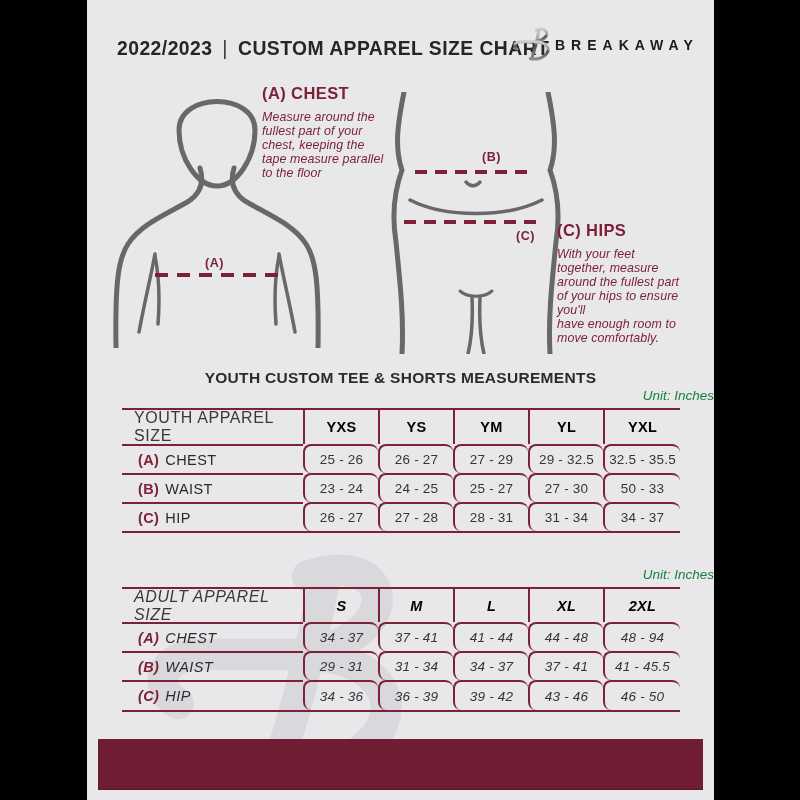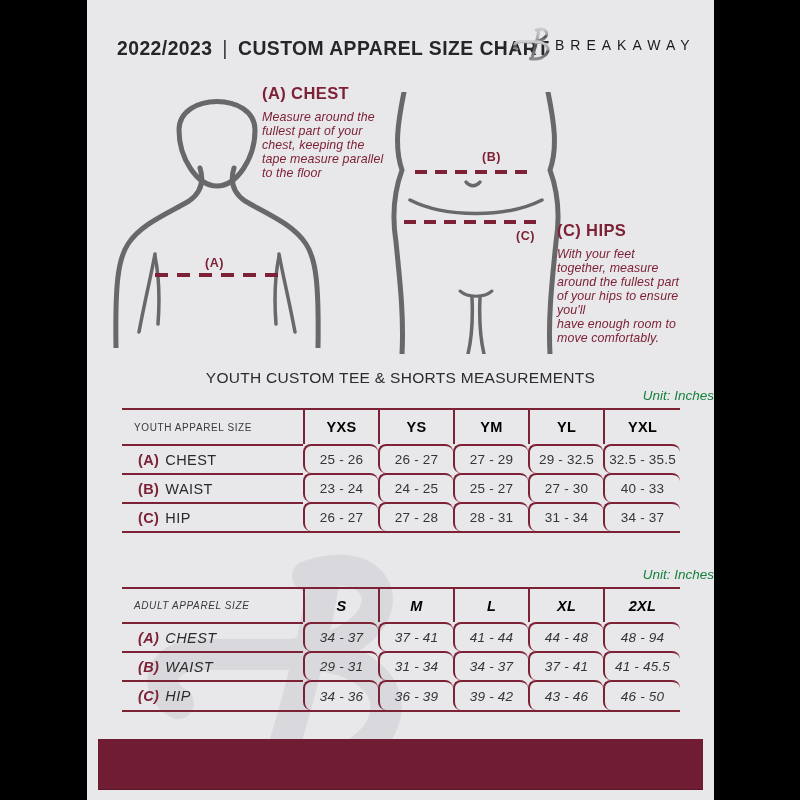--- a/index.html
+++ b/index.html
@@ -27,21 +27,21 @@
   .header-title{
     position:absolute;left:30px;top:36px;
     font-size:21px;font-weight:700;color:#262628;
     letter-spacing:.5px;white-space:nowrap;
     transform:scaleX(.92);transform-origin:left center;
   }
   .header-title .divider{font-weight:400;color:#2b2b2d;padding:0 11px;font-size:20px;}
   .logo-svg{position:absolute;left:424px;top:24px;width:40px;height:40px;}
   .brand{
     position:absolute;left:468px;top:37px;
-    font-size:14px;font-weight:400;letter-spacing:6px;color:#1b1b1d;white-space:nowrap;
+    font-size:14px;font-weight:700;letter-spacing:6px;color:#1b1b1d;white-space:nowrap;
   }
   
   .fig{position:absolute;pointer-events:none;}
   #fig-chest{left:18px;top:84px;width:236px;height:264px;}
   #fig-waist{left:303px;top:92px;width:172px;height:262px;}
   .marker{
     position:absolute;font-size:12.5px;font-weight:700;color:var(--maroon);
     letter-spacing:.5px;
   }
   #marker-a{left:118px;top:256px;}
@@ -56,41 +56,41 @@
     font-size:16.5px;font-weight:700;color:var(--maroon);
     letter-spacing:.4px;margin-bottom:7px;white-space:nowrap;
   }
   .inst-body{
     font-size:12.4px;font-style:italic;color:var(--maroon);
     line-height:14px;white-space:pre-line;letter-spacing:.1px;
   }
   
   .tbl-title{
     position:absolute;left:0;width:100%;text-align:center;
-    font-size:15.5px;font-weight:400;color:#2b2b2d;letter-spacing:.3px;
+    font-size:15.5px;font-weight:700;color:#2b2b2d;letter-spacing:.3px;
   }
   .tbl-unit{
     position:absolute;left:0;width:100%;text-align:right;
     font-size:13.5px;font-style:italic;color:#15803d;
   }
   #youth-title{top:369px;} #youth-unit{top:388px;}
   #adult-title{top:548px;} #adult-unit{top:567px;}
   .size-table{
     position:absolute;left:35px;width:558px;display:grid;
     grid-template-columns:181px 75px 75px 75px 75px 77px;
     border-top:2px solid var(--maroon);
     border-bottom:2px solid var(--maroon);
     background:transparent;
   }
   #youth-table{top:408px;grid-template-rows:34px 29px 29px 29px;}
   #adult-table{top:587px;grid-template-rows:33px 29px 29px 30px;font-style:italic;}
   .size-table>div{display:flex;align-items:center;}
   .size-table>div:not(:nth-child(6n+1)){border-left:2px solid var(--maroon);}
   .size-table>div:nth-child(n+7){border-top:2px solid var(--maroon);}
-  .cell-apparel{padding-left:12px;font-size:10px;color:var(--ink-soft);letter-spacing:.6px;}
+  .cell-apparel{padding-left:12px;font-size:16px;color:var(--ink-soft);letter-spacing:.6px;}
   .cell-size{justify-content:center;font-size:14.5px;font-weight:700;color:#000000;letter-spacing:.3px;}
   .cell-rowlabel{padding-left:16px;font-size:14.5px;color:var(--ink);letter-spacing:.4px;}
   .cell-rowlabel .mk{color:var(--maroon);font-weight:700;margin-right:6px;}
   .cell-val{justify-content:center;font-size:13.5px;color:#353537;letter-spacing:.2px;border-radius:8px;}
   
   .watermark{position:absolute;left:35px;top:545px;width:300px;height:250px;pointer-events:none;}
   .footer-bar{
     position:absolute;left:11px;top:739px;width:605px;height:51px;
     background:var(--maroon-deep);border-bottom:1px solid #5c1729;
   }
@@ -196,21 +196,21 @@
     <div class="cell-val">32.5 - 35.5</div>
 
     <div class="cell-rowlabel">
         <span class="mk">(B)</span>
         <span>WAIST</span>
       </div>
     <div class="cell-val">23 - 24</div>
     <div class="cell-val">24 - 25</div>
     <div class="cell-val">25 - 27</div>
     <div class="cell-val">27 - 30</div>
-    <div class="cell-val">40 - 33</div>
+    <div class="cell-val">50 - 33</div>
 
     <div class="cell-rowlabel">
         <span class="mk">(C)</span>
         <span>HIP</span>
       </div>
     <div class="cell-val">26 - 27</div>
     <div class="cell-val">27 - 28</div>
     <div class="cell-val">28 - 31</div>
     <div class="cell-val">31 - 34</div>
     <div class="cell-val">34 - 37</div>

